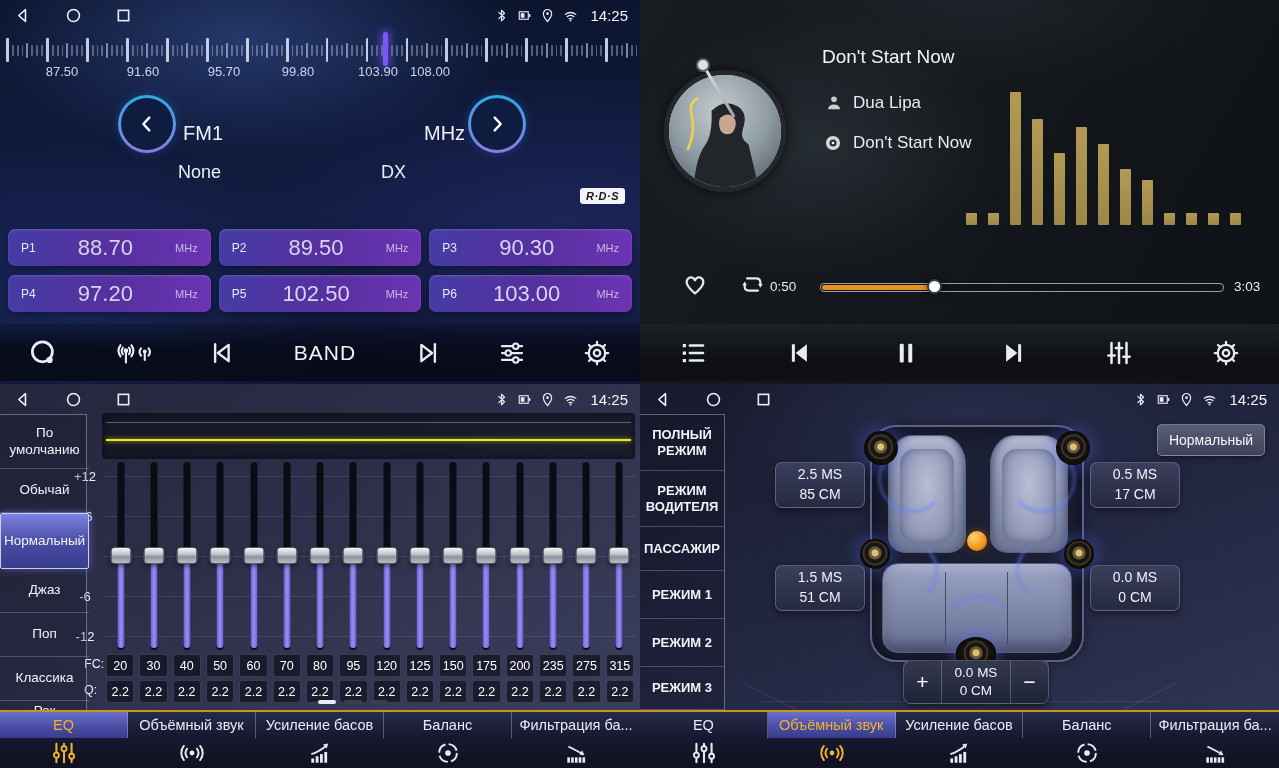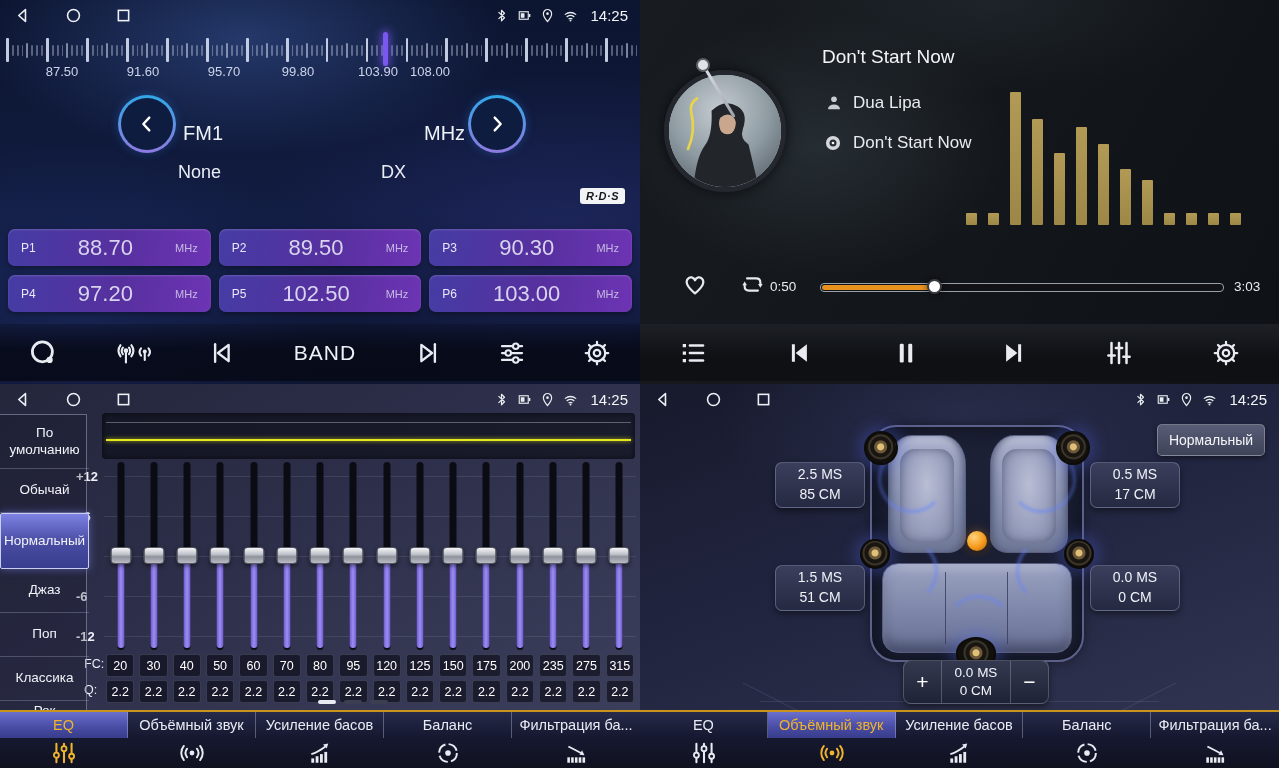--- a/index.html
+++ b/index.html
@@ -102,21 +102,21 @@
     border-bottom:1px solid rgba(150,156,185,.38);font-size:13.5px;line-height:1.2;color:#f1f3f9;
     padding:2px 3px;cursor:pointer;}
   #q-surround .side-item{font-size:13px;font-weight:700;}
   .side-item.sel{background:linear-gradient(180deg,#7d82e4,#4a4ea4 50%,#393d8e);
     border:1px solid #c9cdf2;border-radius:2px;box-shadow:0 0 8px rgba(120,125,230,.6);}
   .spectrum{position:absolute;left:102px;right:5px;top:29px;height:46px;border-radius:4px;
     background:rgba(8,9,16,.55);box-shadow:inset 0 0 6px rgba(0,0,0,.6);}
   .spec-line1{position:absolute;left:4px;right:4px;top:9px;height:1px;background:rgba(220,225,235,.35);}
   .spec-line2{position:absolute;left:4px;right:4px;top:26px;height:2px;background:#e6e81e;
     box-shadow:0 0 4px rgba(230,232,30,.8);}
-  .scale-lbl{position:absolute;left:76px;width:34px;text-align:left;font-size:13px;font-weight:700;color:#eef1f8;}
+  .scale-lbl{position:absolute;left:68px;width:34px;text-align:center;font-size:13px;font-weight:400;color:#eef1f8;}
   .eq-area{position:absolute;left:104px;width:532px;top:78px;height:188px;display:flex;}
   .gridline{position:absolute;left:0;right:0;height:1px;background:rgba(235,238,250,.10);}
   .eq-col{flex:1;position:relative;}
   .eq-track{position:absolute;left:50%;transform:translateX(-50%);top:0;bottom:0;width:7px;border-radius:4px;
     background:#0b0b14;cursor:pointer;}
   .eq-fill{position:absolute;left:0;width:7px;bottom:2px;border-radius:4px;
     background:linear-gradient(90deg,#6a58c8,#9d8ef2 50%,#6a58c8);}
   .eq-handle{position:absolute;left:50%;transform:translateX(-50%);width:21px;height:17px;border-radius:4px;
     background:linear-gradient(180deg,#f4f4f6,#c0c3ca 42%,#8f939c 58%,#b9bcc4);
     border:1px solid #565a62;box-sizing:border-box;box-shadow:0 2px 4px rgba(0,0,0,.5);cursor:grab;}
@@ -981,20 +981,28 @@
         <svg class="sbic" viewBox="0 0 20 20">
             <use href="#i-loc"></use>
           </svg>
         <svg class="sbic" viewBox="0 0 20 20">
             <use href="#i-wifi"></use>
           </svg>
         <span class="sb-time">14:25</span>
       </div>
     </div>
 
+    <div class="side">
+      <div class="side-item">ПОЛНЫЙ РЕЖИМ</div>
+      <div class="side-item">РЕЖИМ ВОДИТЕЛЯ</div>
+      <div class="side-item">ПАССАЖИР</div>
+      <div class="side-item">РЕЖИМ 1</div>
+      <div class="side-item">РЕЖИМ 2</div>
+      <div class="side-item">РЕЖИМ 3</div>
+    </div>
 
     <div class="normal-btn">Нормальный</div>
 
     <div class="cabin">
       <div class="seat" style="left:16px;top:8px"></div>
       <div class="seat" style="left:118px;top:8px"></div>
       <div class="bench"></div>
       <div class="arc" style="left:6px;top:18px;width:62px;height:62px;border-bottom-color:rgba(100,130,255,.55);border-left-color:rgba(100,130,255,.4)"></div>
       <div class="arc" style="right:6px;top:18px;width:62px;height:62px;border-bottom-color:rgba(100,130,255,.55);border-right-color:rgba(100,130,255,.4)"></div>
       <div class="arc" style="left:2px;top:112px;width:58px;height:58px;border-right-color:rgba(100,130,255,.5)"></div>

